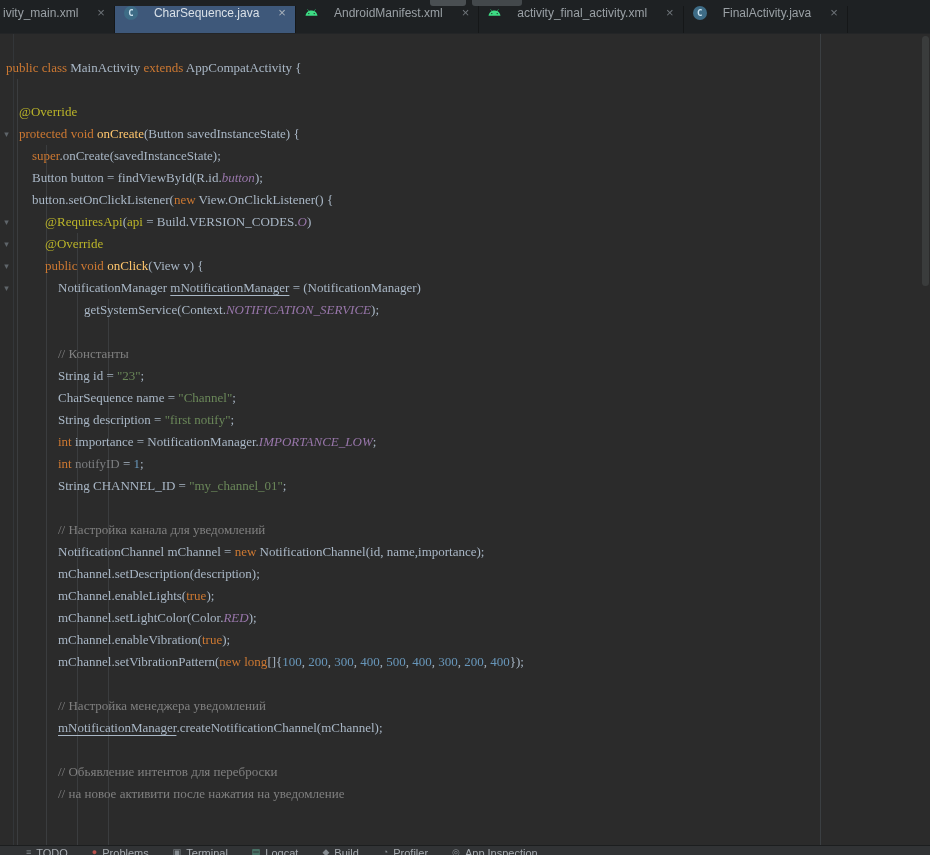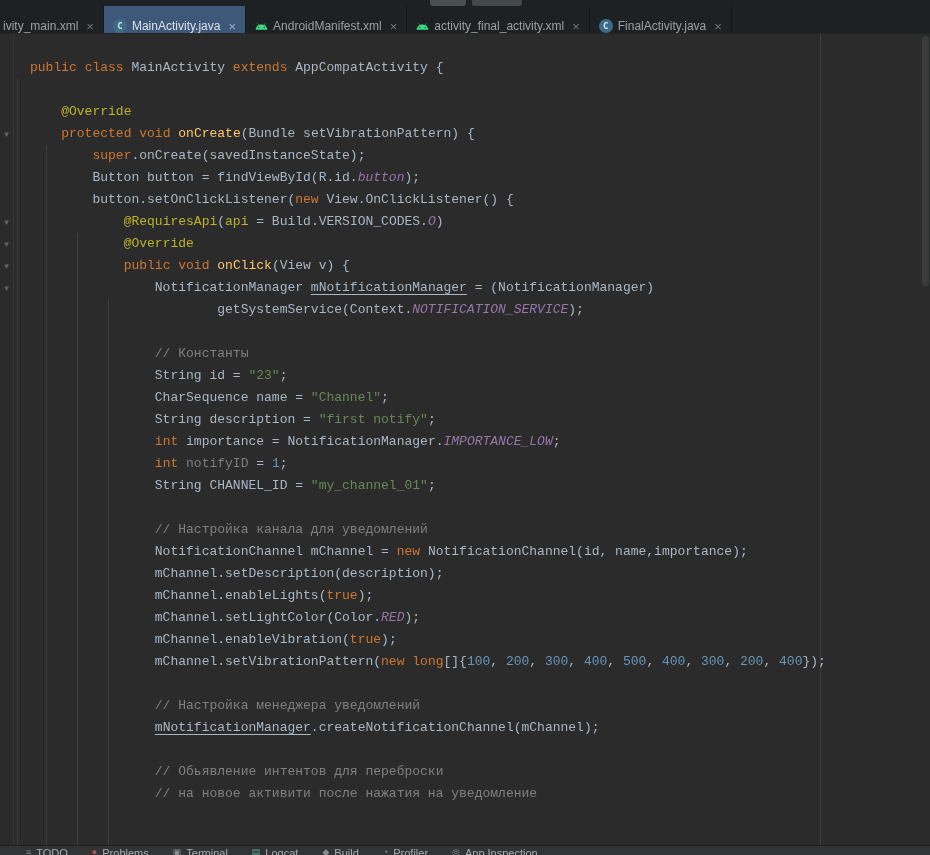--- a/index.html
+++ b/index.html
@@ -8,21 +8,21 @@
     background:var(--c-editor-bg,#2b2b2b);
     font-family:"Liberation Sans",sans-serif;
   }
   
   #header{position:absolute;top:0;left:0;width:930px;height:34px;
     background:var(--c-tabbar-bg,#1e2123);border-bottom:1px solid #232527;box-sizing:border-box;}
   .toolbar-widget{position:absolute;top:0;height:6px;border-radius:0 0 3px 3px;background:#4a4f52;}
   #tw1{left:430px;width:36px;}
   #tw2{left:472px;width:50px;background:#43484b;}
   #tabs{position:absolute;bottom:0;left:0;right:0;height:27px;display:flex;align-items:stretch;}
-  .tab{display:flex;align-items:flex-end;gap:5px;padding:0 9px;
+  .tab{display:flex;align-items:flex-start;gap:16px;padding:0 9px;
     border-right:1px solid #151718;font-size:12px;color:#9aa0a5;white-space:nowrap;cursor:default;}
   .tab.first-cut{padding-left:3px;}
   .tab.active{background:var(--c-active-tab-bg,#3e587a);color:#d9e0e7;}
   .tab-label{pointer-events:none;}
   .tab-close{color:#70767b;font-size:13px;margin-left:3px;line-height:1;}
   .tab.active .tab-close{color:#aab3bc;}
   .class-icon{width:14px;height:14px;border-radius:50%;flex:0 0 14px;
     background:var(--c-class-icon-bg,#3e6c86);color:#cde4f0;font-size:9px;font-weight:bold;
     display:flex;align-items:center;justify-content:center;
     font-family:"DejaVu Sans Mono",monospace;}
@@ -31,21 +31,21 @@
   
   #editor{position:absolute;top:34px;left:0;width:930px;height:811px;overflow:hidden;
     background:var(--c-editor-bg,#2b2b2b);}
   #gutter-sep{position:absolute;left:13px;top:0;width:1px;height:811px;background:#333639;}
   .guide{position:absolute;width:1px;background:#3b3d3f;}
   #g1{left:17px;top:45px;height:766px;}
   #g2{left:46px;top:111px;height:700px;}
   #g3{left:77px;top:199px;height:612px;}
   #g4{left:108px;top:265px;height:546px;}
   #margin-line{position:absolute;left:820px;top:0;width:1px;height:811px;background:var(--c-margin-line,#3b3f42);}
-  #code{position:absolute;left:30px;top:23px;font-family:Liberation Mono, monospace;
+  #code{position:absolute;left:6px;top:23px;font-family:Liberation Serif, serif;
     font-size:13px;}
   .cl{height:22px;line-height:22px;white-space:pre;}
   .fold{position:absolute;left:1px;width:11px;height:22px;color:#5f656a;font-size:9px;
     line-height:22px;text-align:center;font-family:"DejaVu Sans",sans-serif;}
   #scroll-thumb{position:absolute;right:1px;top:2px;width:7px;height:250px;border-radius:4px;
     background:rgba(166,174,181,0.13);}
   
   .tk-kw{color:var(--c-keyword,#cc7832);}
   .tk-pl{color:var(--c-plain,#a9b7c6);}
   .tk-str{color:var(--c-string,#6a8759);}
@@ -71,21 +71,21 @@
 <div id="header">
   <div id="tw1" class="toolbar-widget"></div>
   <div id="tw2" class="toolbar-widget"></div>
   <div id="tabs">
       <div class="tab first-cut">
         <span class="tab-label">ivity_main.xml</span>
         <span class="tab-close">×</span>
       </div>
       <div class="tab active">
         <span class="class-icon">C</span>
-        <span class="tab-label">MainActivity.java</span>
+        <span class="tab-label">CharSequence.java</span>
         <span class="tab-close">×</span>
       </div>
       <div class="tab">
         <span class="android-icon">
           <svg viewBox="0 0 24 24" aria-hidden="true">
             <path fill="currentColor" d="M17.6 9.48l1.84-3.18c.1-.17.04-.39-.13-.49-.17-.1-.39-.04-.49.13l-1.86 3.22A11.4 11.4 0 0 0 12 8.4c-1.77 0-3.45.27-4.96.76L5.18 5.94c-.1-.17-.32-.23-.49-.13-.17.1-.23.32-.13.49L6.4 9.48C3.3 11.25 1.2 14.4 1 18h22c-.2-3.6-2.3-6.75-5.4-8.52zM7 15.25c-.69 0-1.25-.56-1.25-1.25s.56-1.25 1.25-1.25 1.25.56 1.25 1.25-.56 1.25-1.25 1.25zm10 0c-.69 0-1.25-.56-1.25-1.25s.56-1.25 1.25-1.25 1.25.56 1.25 1.25-.56 1.25-1.25 1.25z"></path>
           </svg>
         </span>
         <span class="tab-label">AndroidManifest.xml</span>
         <span class="tab-close">×</span>
@@ -118,21 +118,21 @@
       <div class="fold" style="top: 89px;">▾</div>
       <div class="fold" style="top: 177px;">▾</div>
       <div class="fold" style="top: 199px;">▾</div>
       <div class="fold" style="top: 221px;">▾</div>
       <div class="fold" style="top: 243px;">▾</div>
     </div>
   <div id="code">
       <div class="cl"><span class="tk-kw">public</span><span class="tk-pl"> </span><span class="tk-kw">class</span><span class="tk-pl"> MainActivity </span><span class="tk-kw">extends</span><span class="tk-pl"> AppCompatActivity {</span></div>
       <div class="cl"></div>
       <div class="cl"><span class="tk-pl">    </span><span class="tk-ann">@Override</span></div>
-      <div class="cl"><span class="tk-pl">    </span><span class="tk-kw">protected</span><span class="tk-pl"> </span><span class="tk-kw">void</span><span class="tk-pl"> </span><span class="tk-decl">onCreate</span><span class="tk-pl">(Bundle setVibrationPattern) {</span></div>
+      <div class="cl"><span class="tk-pl">    </span><span class="tk-kw">protected</span><span class="tk-pl"> </span><span class="tk-kw">void</span><span class="tk-pl"> </span><span class="tk-decl">onCreate</span><span class="tk-pl">(Button savedInstanceState) {</span></div>
       <div class="cl"><span class="tk-pl">        </span><span class="tk-kw">super</span><span class="tk-pl">.onCreate(savedInstanceState);</span></div>
       <div class="cl"><span class="tk-pl">        Button button = findViewById(R.id.</span><span class="tk-fld">button</span><span class="tk-pl">);</span></div>
       <div class="cl"><span class="tk-pl">        button.setOnClickListener(</span><span class="tk-kw">new</span><span class="tk-pl"> View.OnClickListener() {</span></div>
       <div class="cl"><span class="tk-pl">            </span><span class="tk-ann">@RequiresApi</span><span class="tk-pl">(</span><span class="tk-ann">api</span><span class="tk-pl"> = Build.VERSION_CODES.</span><span class="tk-fld">O</span><span class="tk-pl">)</span></div>
       <div class="cl"><span class="tk-pl">            </span><span class="tk-ann">@Override</span></div>
       <div class="cl"><span class="tk-pl">            </span><span class="tk-kw">public</span><span class="tk-pl"> </span><span class="tk-kw">void</span><span class="tk-pl"> </span><span class="tk-decl">onClick</span><span class="tk-pl">(View v) {</span></div>
       <div class="cl"><span class="tk-pl">                NotificationManager </span><span class="tk-un">mNotificationManager</span><span class="tk-pl"> = (NotificationManager)</span></div>
       <div class="cl"><span class="tk-pl">                        getSystemService(Context.</span><span class="tk-fld">NOTIFICATION_SERVICE</span><span class="tk-pl">);</span></div>
       <div class="cl"></div>
       <div class="cl"><span class="tk-com">                // Константы</span></div>

